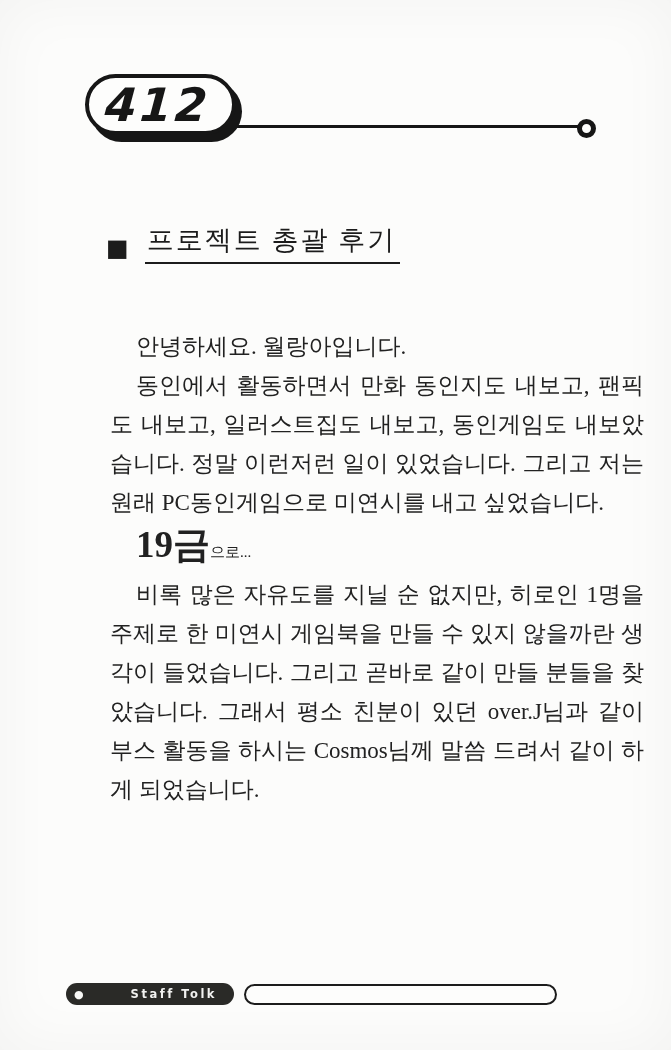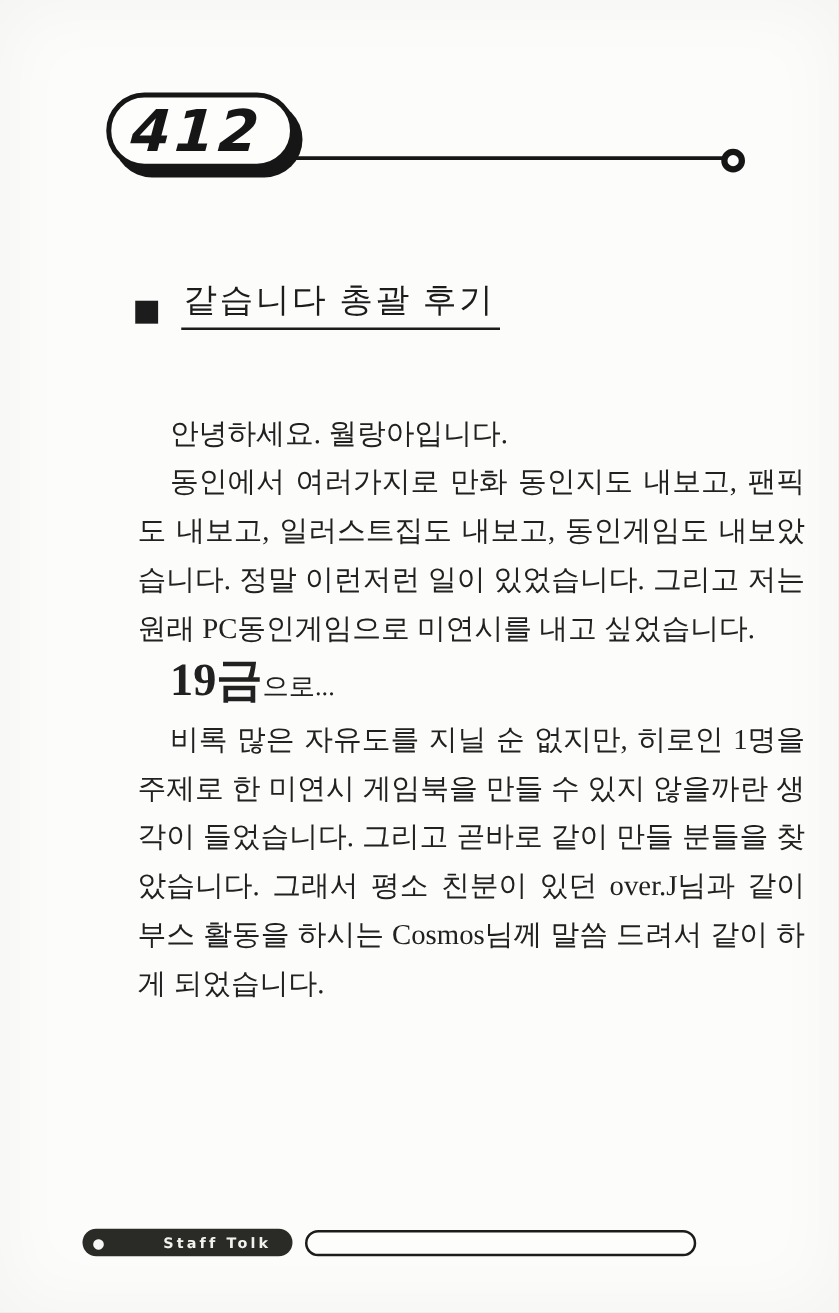--- a/index.html
+++ b/index.html
@@ -67,21 +67,21 @@
     text-align:justify;
     color:#212121;
     margin-left:37px;
   }
   .body-text p{margin:0;text-indent:26px;}
   .body-text p.emph{
     text-indent:0;margin-left:26px;
     line-height:46px;text-align:left;
   }
   .emph .big{font-size:37px;font-weight:bold;}
-  .emph .small{font-size:21px;}
+  .emph .small{font-size:15px;}
 
   
   .staff-pill{
     position:absolute;left:66px;top:983px;
     width:168px;height:22px;
     background:#2a2a27;border-radius:11px;
     display:flex;align-items:center;
     padding-left:8px;box-sizing:border-box;
   }
   .staff-pill .dot{
@@ -107,26 +107,26 @@
 <div class="page">
 
   <div class="badge">
     <span class="num">412</span>
   </div>
   <div class="header-rule"></div>
   <div class="header-ring"></div>
 
   <div class="heading">
     <span class="sq">■</span>
-    <span class="htext">같습니다 총괄 후기</span>
+    <span class="htext">프로젝트 총괄 후기</span>
   </div>
 
   <div class="body-text">
     <p>안녕하세요. 월랑아입니다.</p>
-    <p>동인에서 여러가지로 만화 동인지도 내보고, 팬픽도 내보고, 일러스트집도 내보고, 동인게임도 내보았습니다. 정말 이런저런 일이 있었습니다. 그리고 저는 원래 PC동인게임으로 미연시를 내고 싶었습니다.</p>
+    <p>동인에서 활동하면서 만화 동인지도 내보고, 팬픽도 내보고, 일러스트집도 내보고, 동인게임도 내보았습니다. 정말 이런저런 일이 있었습니다. 그리고 저는 원래 PC동인게임으로 미연시를 내고 싶었습니다.</p>
     <p class="emph"><span class="big">19금</span><span class="small">으로...</span></p>
     <p>비록 많은 자유도를 지닐 순 없지만, 히로인 1명을 주제로 한 미연시 게임북을 만들 수 있지 않을까란 생각이 들었습니다. 그리고 곧바로 같이 만들 분들을 찾았습니다. 그래서 평소 친분이 있던 over.J님과 같이 부스 활동을 하시는 Cosmos님께 말씀 드려서 같이 하게 되었습니다.</p>
   </div>
 
   <div class="staff-pill">
     <span class="dot">●</span>
     <span class="staff-text">Staff Tolk</span>
   </div>
   <div class="footer-box"></div>
 

